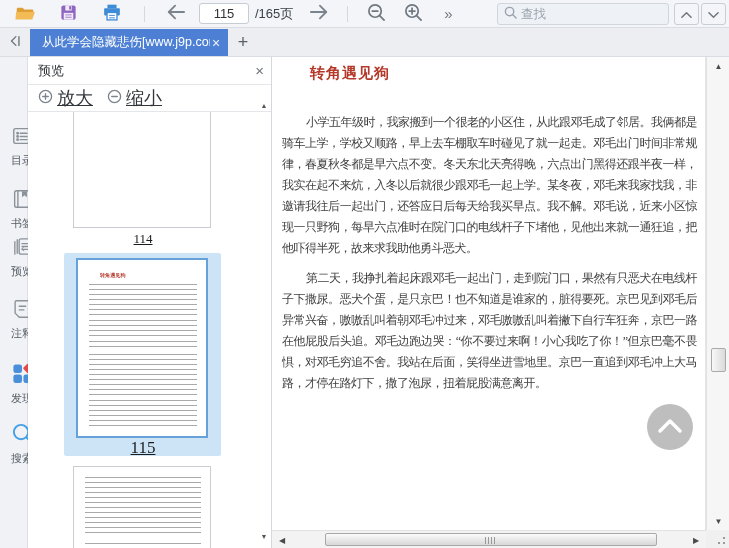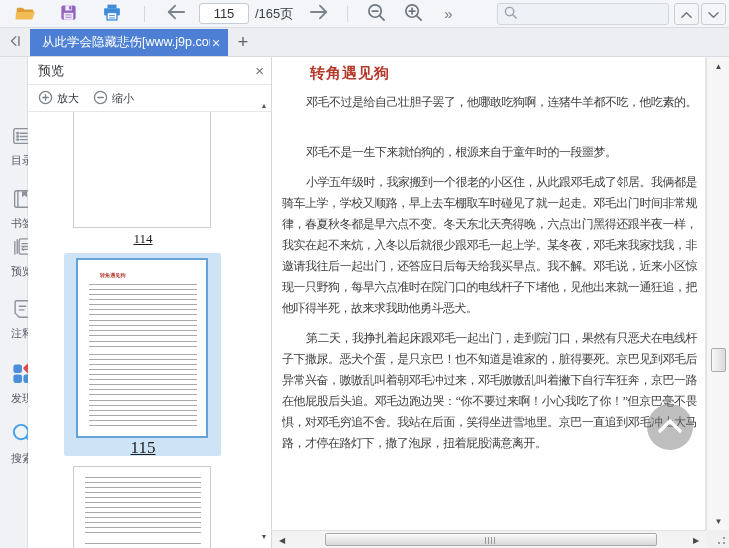--- a/index.html
+++ b/index.html
@@ -55,22 +55,22 @@
   .preview { position:absolute; left:28px; top:57px; width:244px; height:491px;
              background:#fff; border-right:1px solid #d4d8dc; overflow:hidden; }
   .pv-header { position:absolute; left:0; top:0; width:244px; height:28px;
                border-bottom:1px solid #e4e6e9; display:flex; align-items:center;
                justify-content:space-between; padding:0 8px 0 10px; }
   .pv-title { font-size:13px; color:#33373c; }
   .pv-close { background:none; border:none; font-size:15px; color:#6f757c; cursor:pointer; }
   .pv-zoombar { position:absolute; left:0; top:28px; width:244px; height:27px;
                 border-bottom:1px solid #e4e6e9; display:flex; align-items:center; padding-left:10px; }
   .pv-zbtn { background:none; border:none; display:flex; align-items:center; gap:4px;
-             font-size:11px; color:#33373c; cursor:pointer; margin-right:14px;
-             font-family:"Liberation Sans",sans-serif; }
+             font-size:18px; color:#33373c; cursor:pointer; margin-right:14px;
+             font-family:"Liberation Sans",sans-serif;text-decoration:underline; }
   .thumbs { position:absolute; left:0; top:55px; width:230px; height:436px; overflow:hidden; }
   .thumb-page { position:absolute; background:#fff; border:1px solid #c9cdd1; }
   .sel-block { position:absolute; left:36px; top:141px; width:157px; height:203px;
                background:#cde4f7; border-radius:2px; }
   .t114 { left:45px; top:-64px; width:138px; height:180px; }
   .t115 { left:48px; top:146px; width:132px; height:180px; border:2px solid #66a2d9; }
   .t116 { left:45px; top:354px; width:138px; height:180px; }
   .thumb-label { position:absolute; width:230px; text-align:center;
                  font-family:"Liberation Serif",serif; color:#1c1c1c;text-decoration:underline; }
   .lbl114 { top:119px; font-size:13px; }
@@ -205,20 +205,21 @@
       <span>»</span>
     </button>
 
     <div class="searchbox">
       <span>
         <svg width="13" height="13" viewBox="0 0 14 14" fill="none" stroke="#9aa3ad" stroke-width="1.5" stroke-linecap="round">
           <circle cx="6" cy="6" r="4.5"></circle>
             <line x1="9.5" y1="9.5" x2="13" y2="13"></line>
         </svg>
       </span>
+      <input placeholder="查找" style="">
     </div>
     <button class="findbtn" style="left:674px">
       <span>
         <svg width="11" height="8" viewBox="0 0 12 8" fill="none" stroke="#6f7780" stroke-width="1.6" stroke-linecap="round" stroke-linejoin="round">
             <path d="M1 6.5L6 1.5l5 5"></path>
           </svg>
       </span>
     </button>
     <button class="findbtn" style="left:701px">
       <span>
@@ -366,23 +367,21 @@
 
     <div class="pv-scroll">
       <button class="pv-arrow" style="top:0">▲</button>
       <button class="pv-arrow" style="bottom:0;top:auto">▼</button>
     </div>
   </div>
 
   <div class="content">
     <h1 class="doc-title">转角遇见狗</h1>
     <div class="doc-body">
-      <p>邓毛不过是给自己壮胆子罢了，他哪敢吃狗啊，连猪牛羊都不吃，他吃素的。</p>
       <div class="para-gap"></div>
-      <p>邓毛不是一生下来就怕狗的，根源来自于童年时的一段噩梦。</p>
       <p>小学五年级时，我家搬到一个很老的小区住，从此跟邓毛成了邻居。我俩都是骑车上学，学校又顺路，早上去车棚取车时碰见了就一起走。邓毛出门时间非常规律，春夏秋冬都是早六点不变。冬天东北天亮得晚，六点出门黑得还跟半夜一样，我实在起不来炕，入冬以后就很少跟邓毛一起上学。某冬夜，邓毛来我家找我，非邀请我往后一起出门，还答应日后每天给我买早点。我不解。邓毛说，近来小区惊现一只野狗，每早六点准时在院门口的电线杆子下堵他，见他出来就一通狂追，把他吓得半死，故来求我助他勇斗恶犬。</p>
       <p>第二天，我挣扎着起床跟邓毛一起出门，走到院门口，果然有只恶犬在电线杆子下撒尿。恶犬个蛋，是只京巴！也不知道是谁家的，脏得要死。京巴见到邓毛后异常兴奋，嗷嗷乱叫着朝邓毛冲过来，邓毛嗷嗷乱叫着撇下自行车狂奔，京巴一路在他屁股后头追。邓毛边跑边哭：“你不要过来啊！小心我吃了你！”但京巴毫不畏惧，对邓毛穷追不舍。我站在后面，笑得坐进雪地里。京巴一直追到邓毛冲上大马路，才停在路灯下，撒了泡尿，扭着屁股满意离开。</p>
 
     </div>
     <button class="back-top">
       <span>
         <svg width="26" height="16" viewBox="0 0 26 16" fill="none" stroke="#ffffff" stroke-width="3.5" stroke-linecap="round" stroke-linejoin="round">
             <path d="M3 13L13 3l10 10"></path>
           </svg>
       </span>

